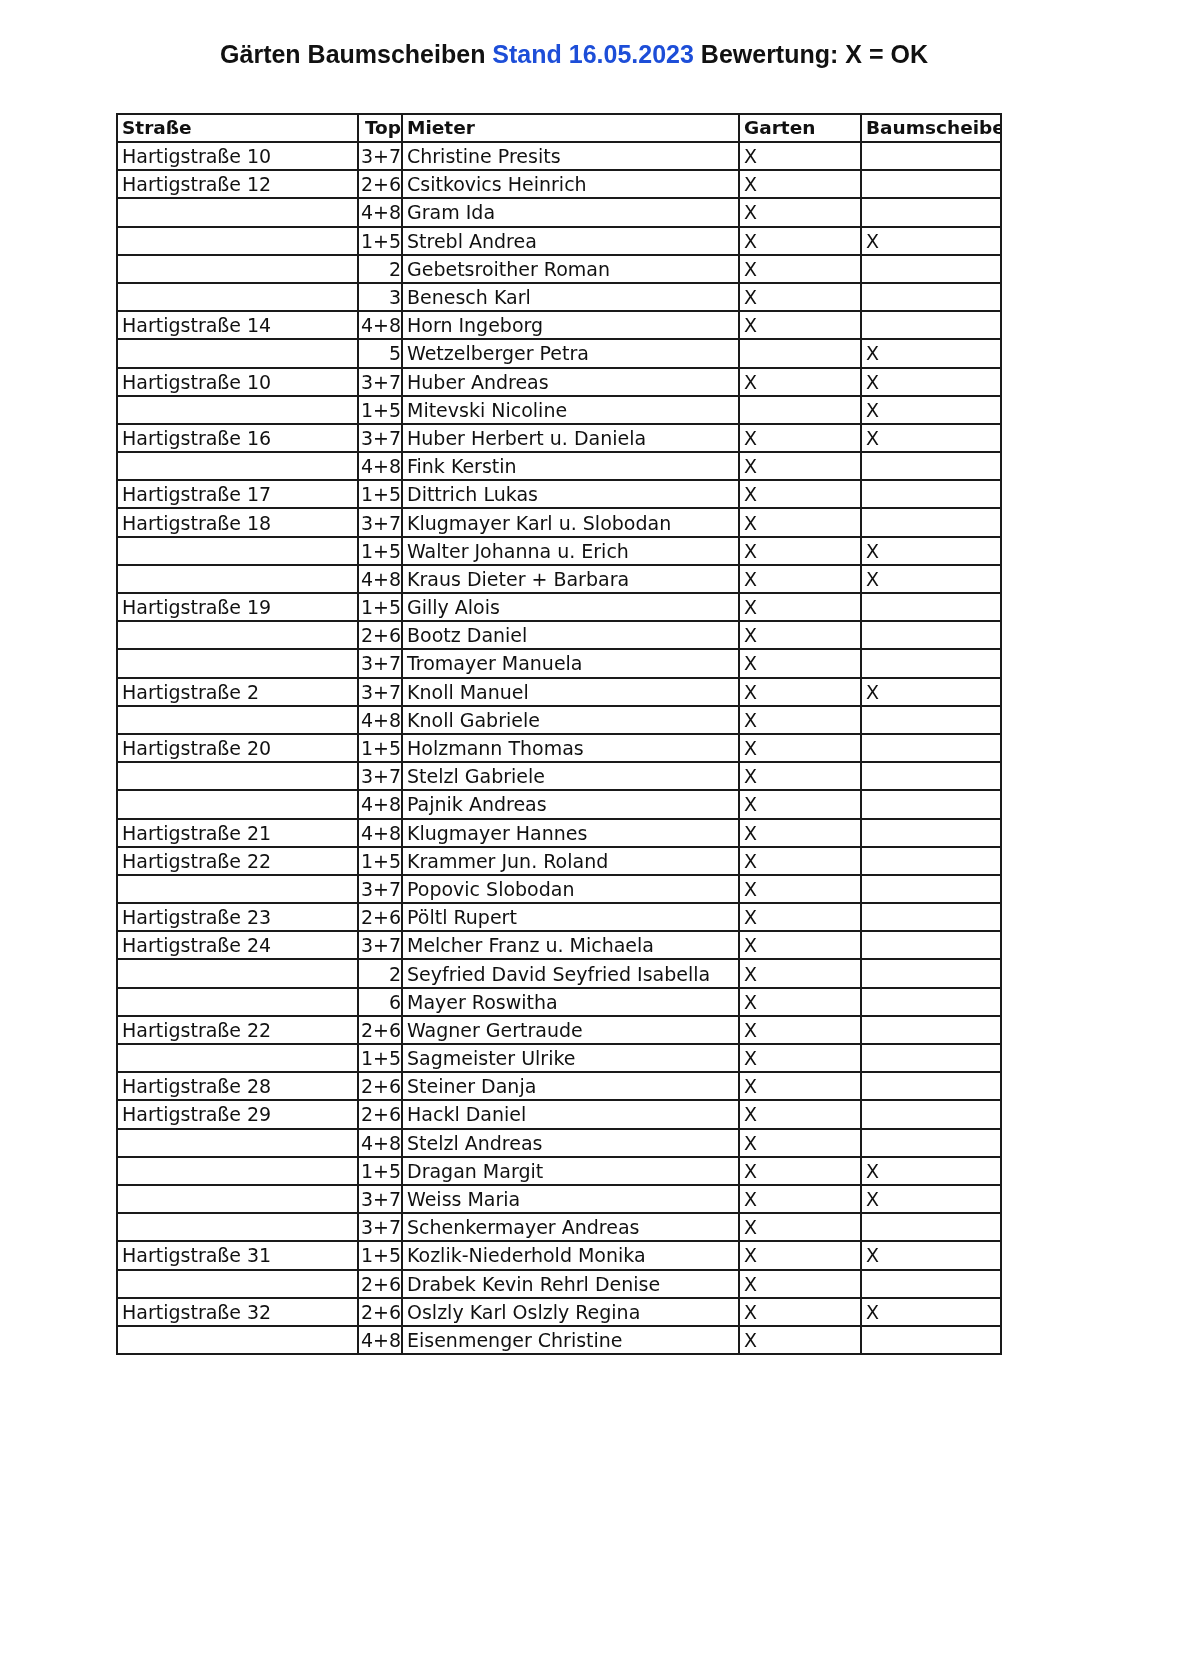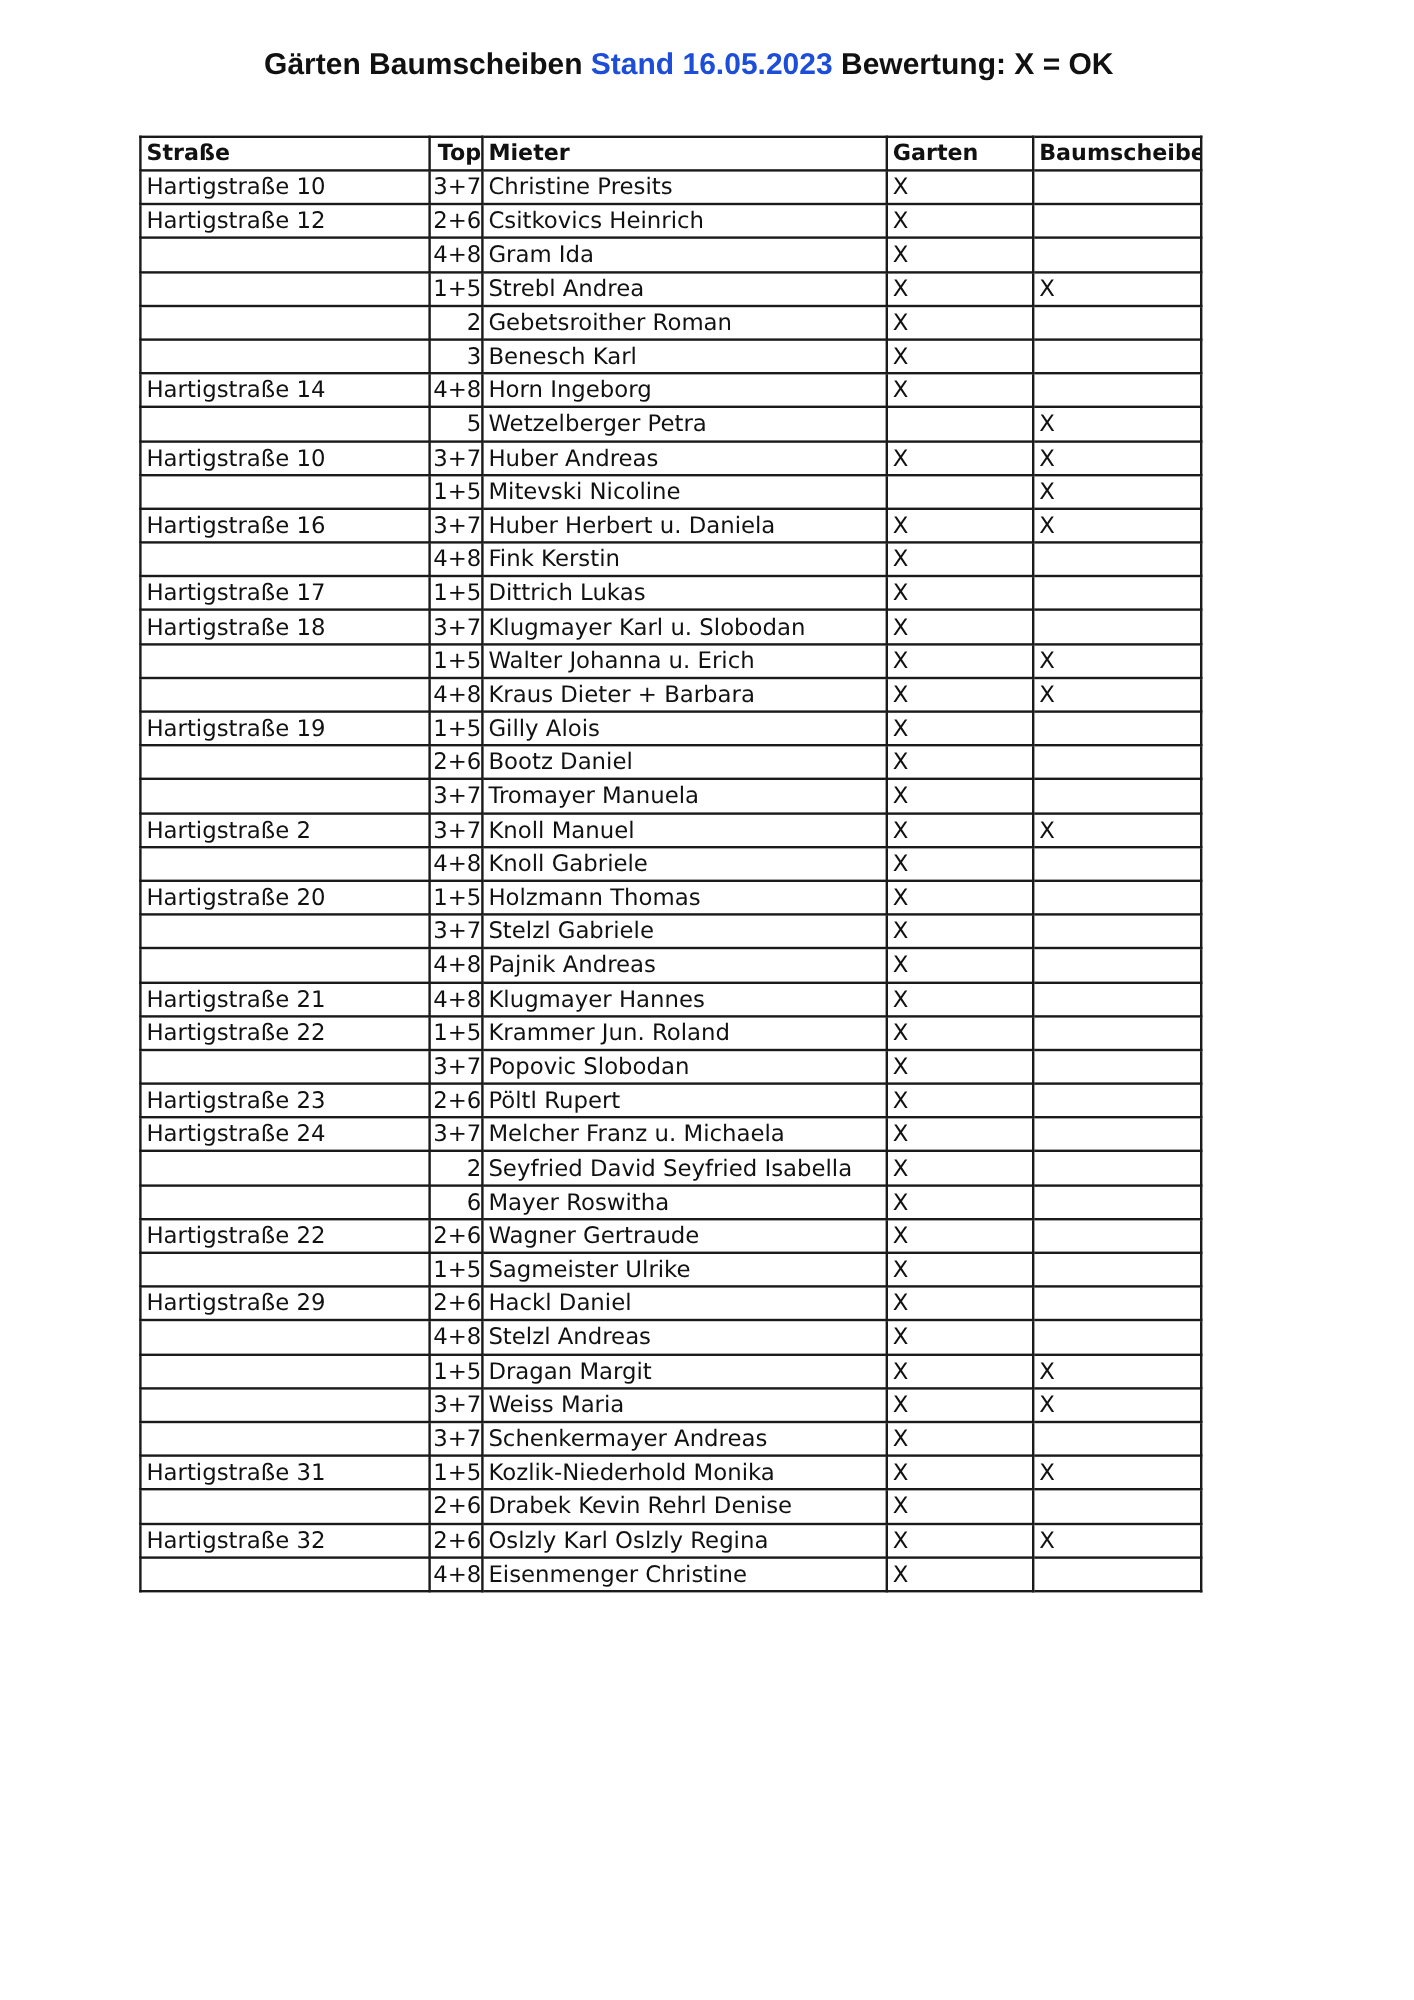--- a/index.html
+++ b/index.html
@@ -321,20 +321,27 @@
         <td></td>
       </tr>
       <tr>
         <td></td>
         <td class="top">1+5</td>
         <td>Sagmeister Ulrike</td>
         <td>X</td>
         <td></td>
       </tr>
       <tr>
+        <td>Hartigstraße 28</td>
+        <td class="top">2+6</td>
+        <td>Steiner Danja</td>
+        <td>X</td>
+        <td></td>
+      </tr>
+      <tr>
         <td>Hartigstraße 29</td>
         <td class="top">2+6</td>
         <td>Hackl Daniel</td>
         <td>X</td>
         <td></td>
       </tr>
       <tr>
         <td></td>
         <td class="top">4+8</td>
         <td>Stelzl Andreas</td>

